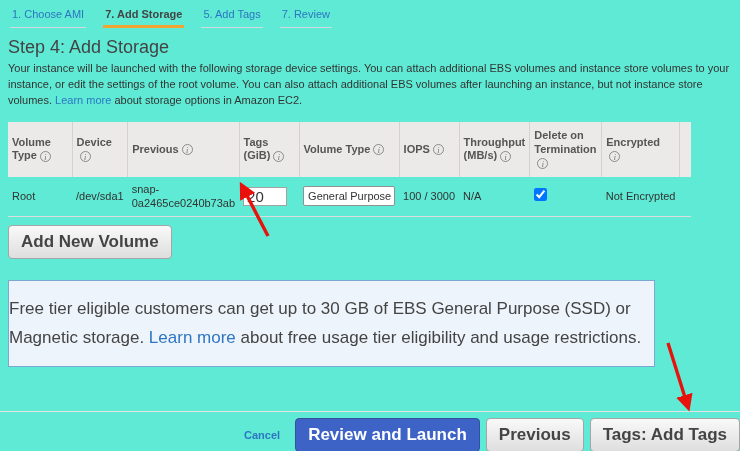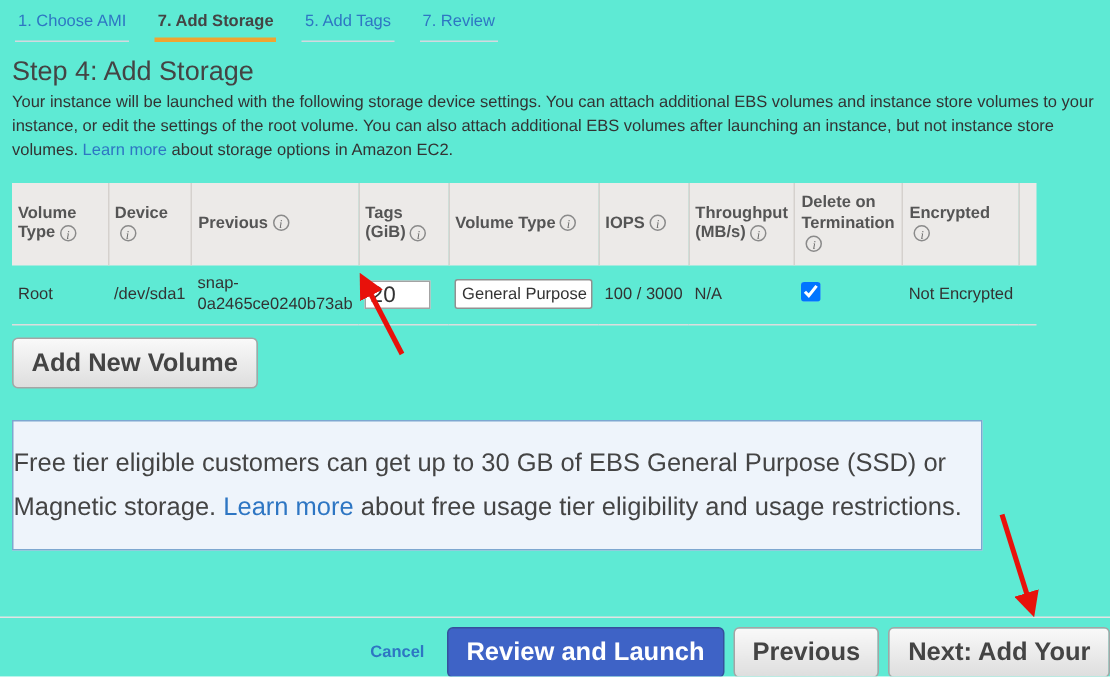--- a/index.html
+++ b/index.html
@@ -140,21 +140,21 @@
   <button class="btn add-volume">Add New Volume</button>
 
   
   <div class="info-box"><span>Free tier eligible customers can get up to 30 GB of EBS General Purpose (SSD) or Magnetic storage. </span><a class="link">Learn more</a><span> about free usage tier eligibility and usage restrictions.</span></div>
 
   
   <div class="footer">
     <a class="link cancel">Cancel</a>
     <button class="btn btn-primary">Review and Launch</button>
     <button class="btn">Previous</button>
-    <button class="btn">Next: Add Your</button>
+    <button class="btn">Tags: Add Tags</button>
   </div>
 
   
   <svg class="arrows" viewBox="0 0 740 451">
     <defs>
       <marker id="ah" markerWidth="5" markerHeight="5" refX="3.6" refY="2.5" orient="auto">
         <path class="arrow-head" d="M0,0 L5,2.5 L0,5 Z"></path>
       </marker>
     </defs>
     <line class="arrow-line" x1="268" y1="236" x2="242" y2="186" marker-end="url(#ah)"></line>

